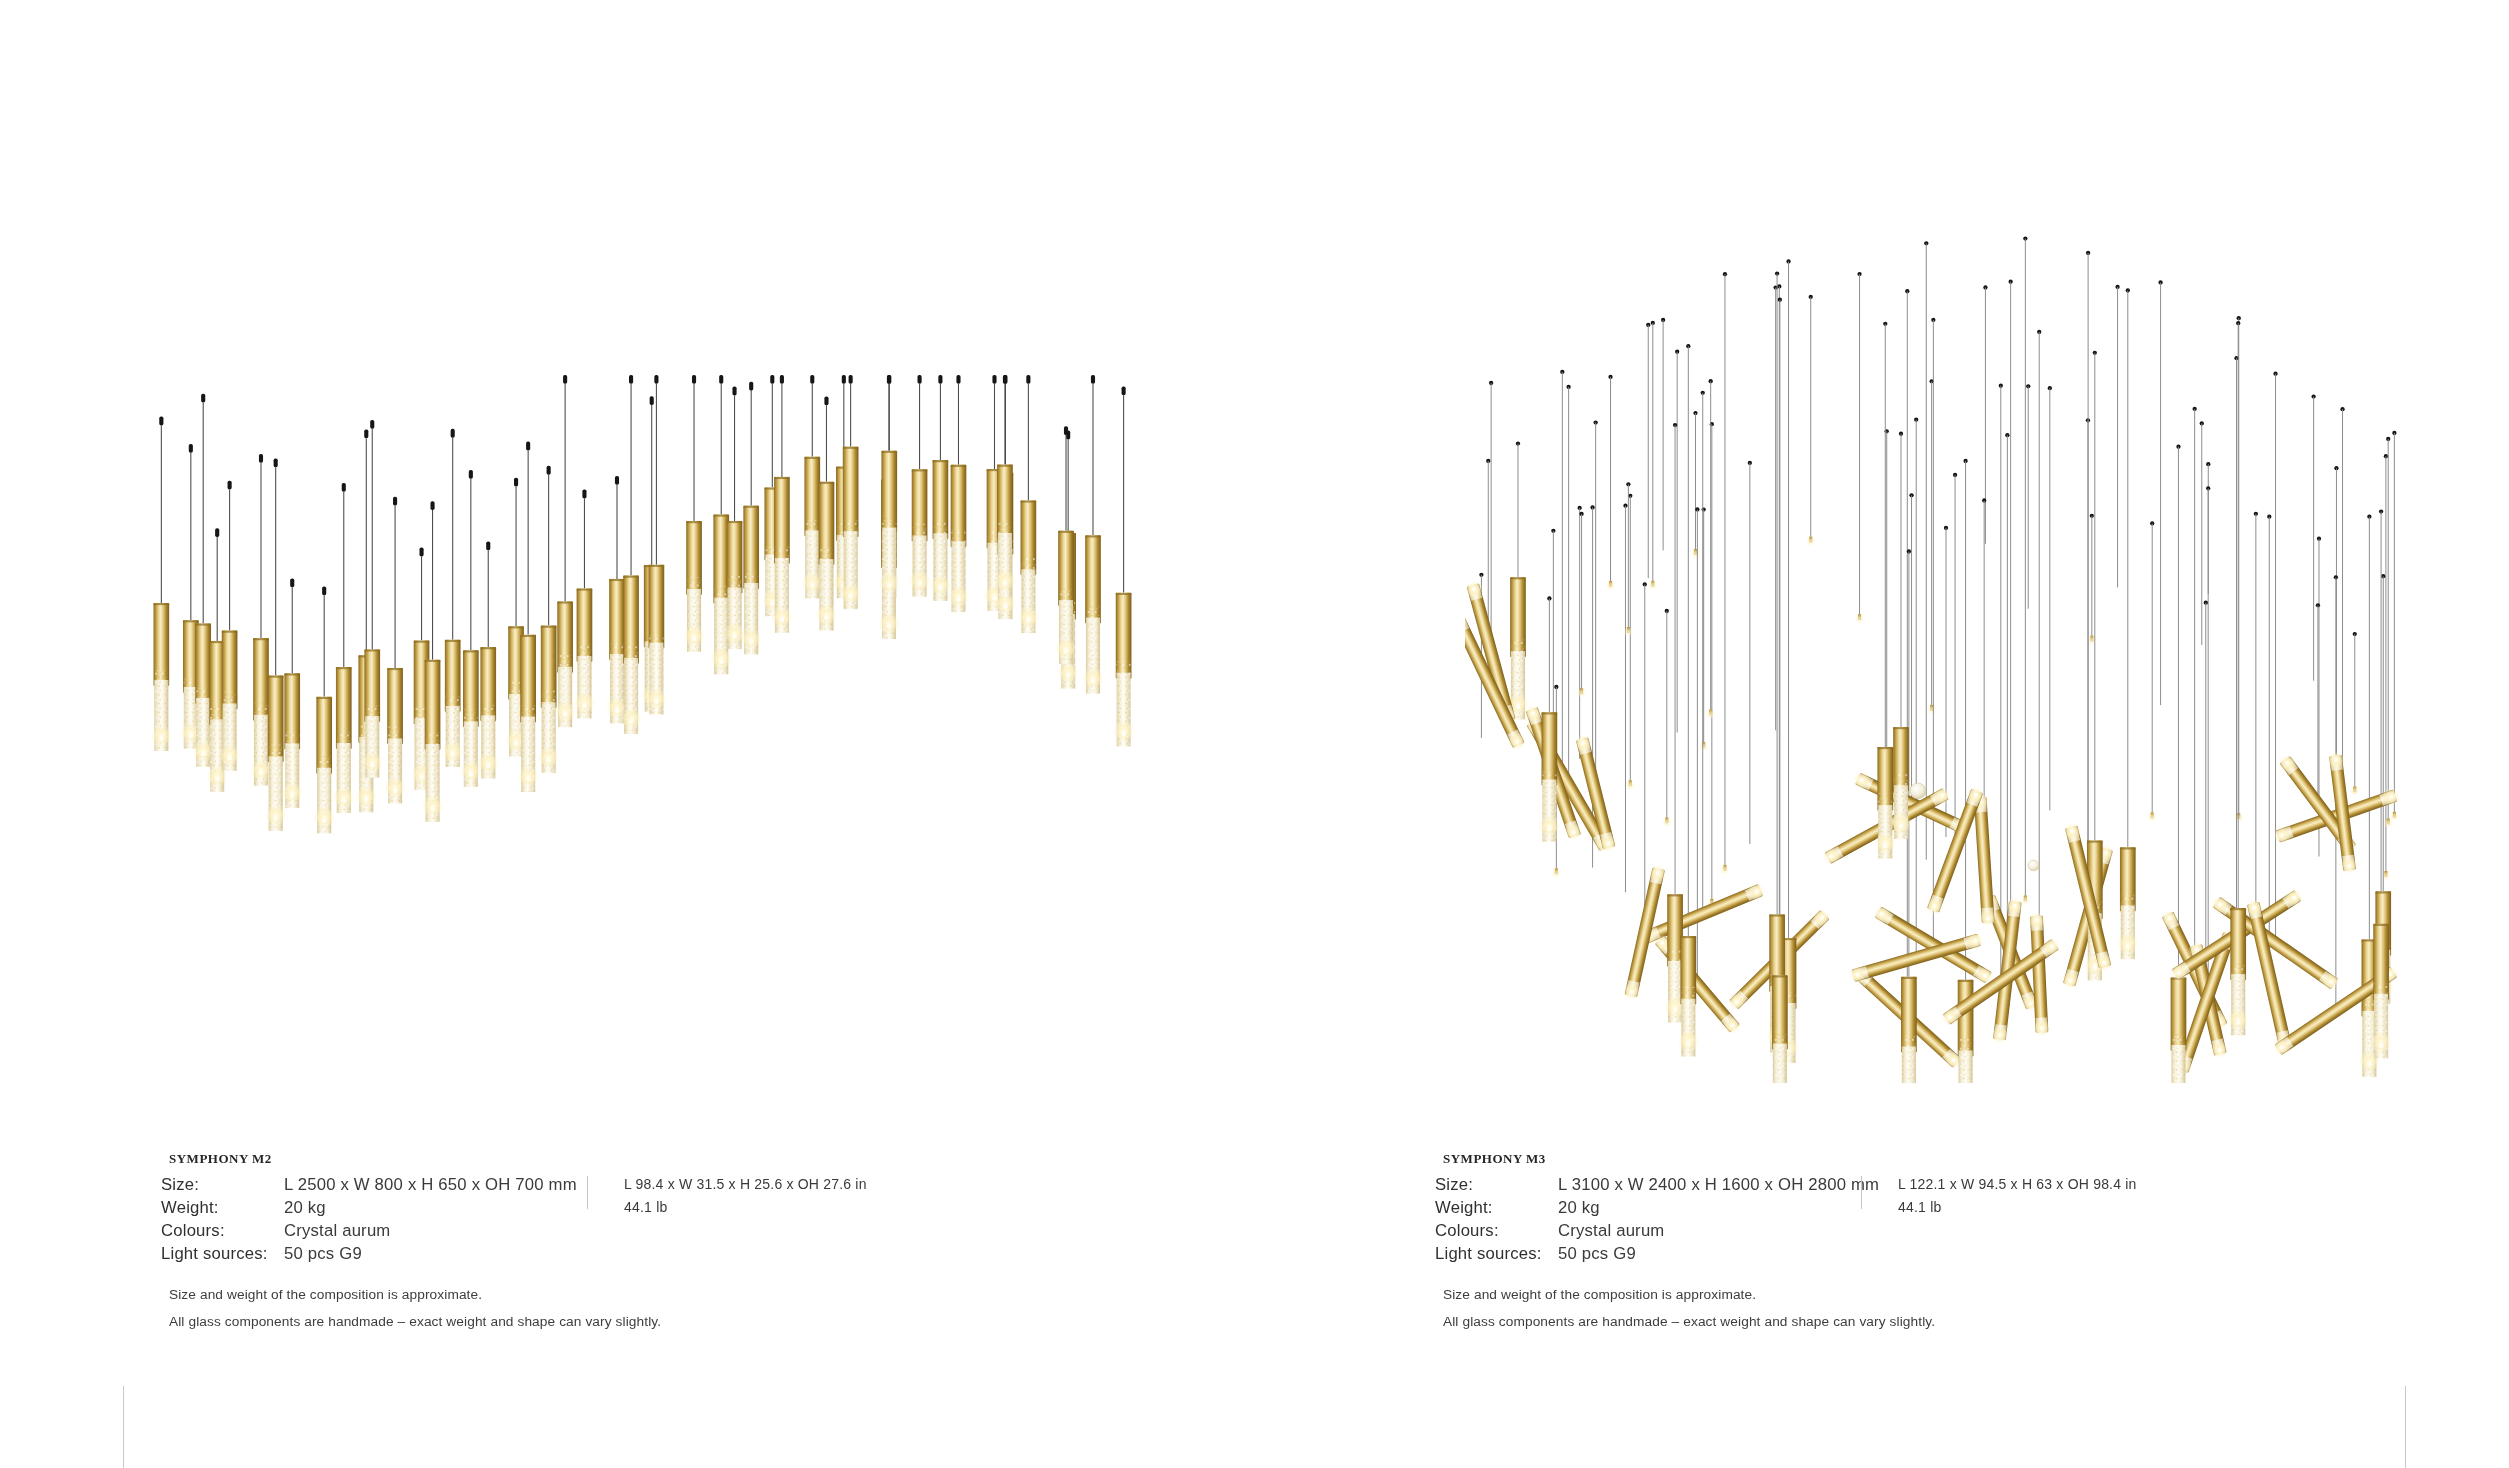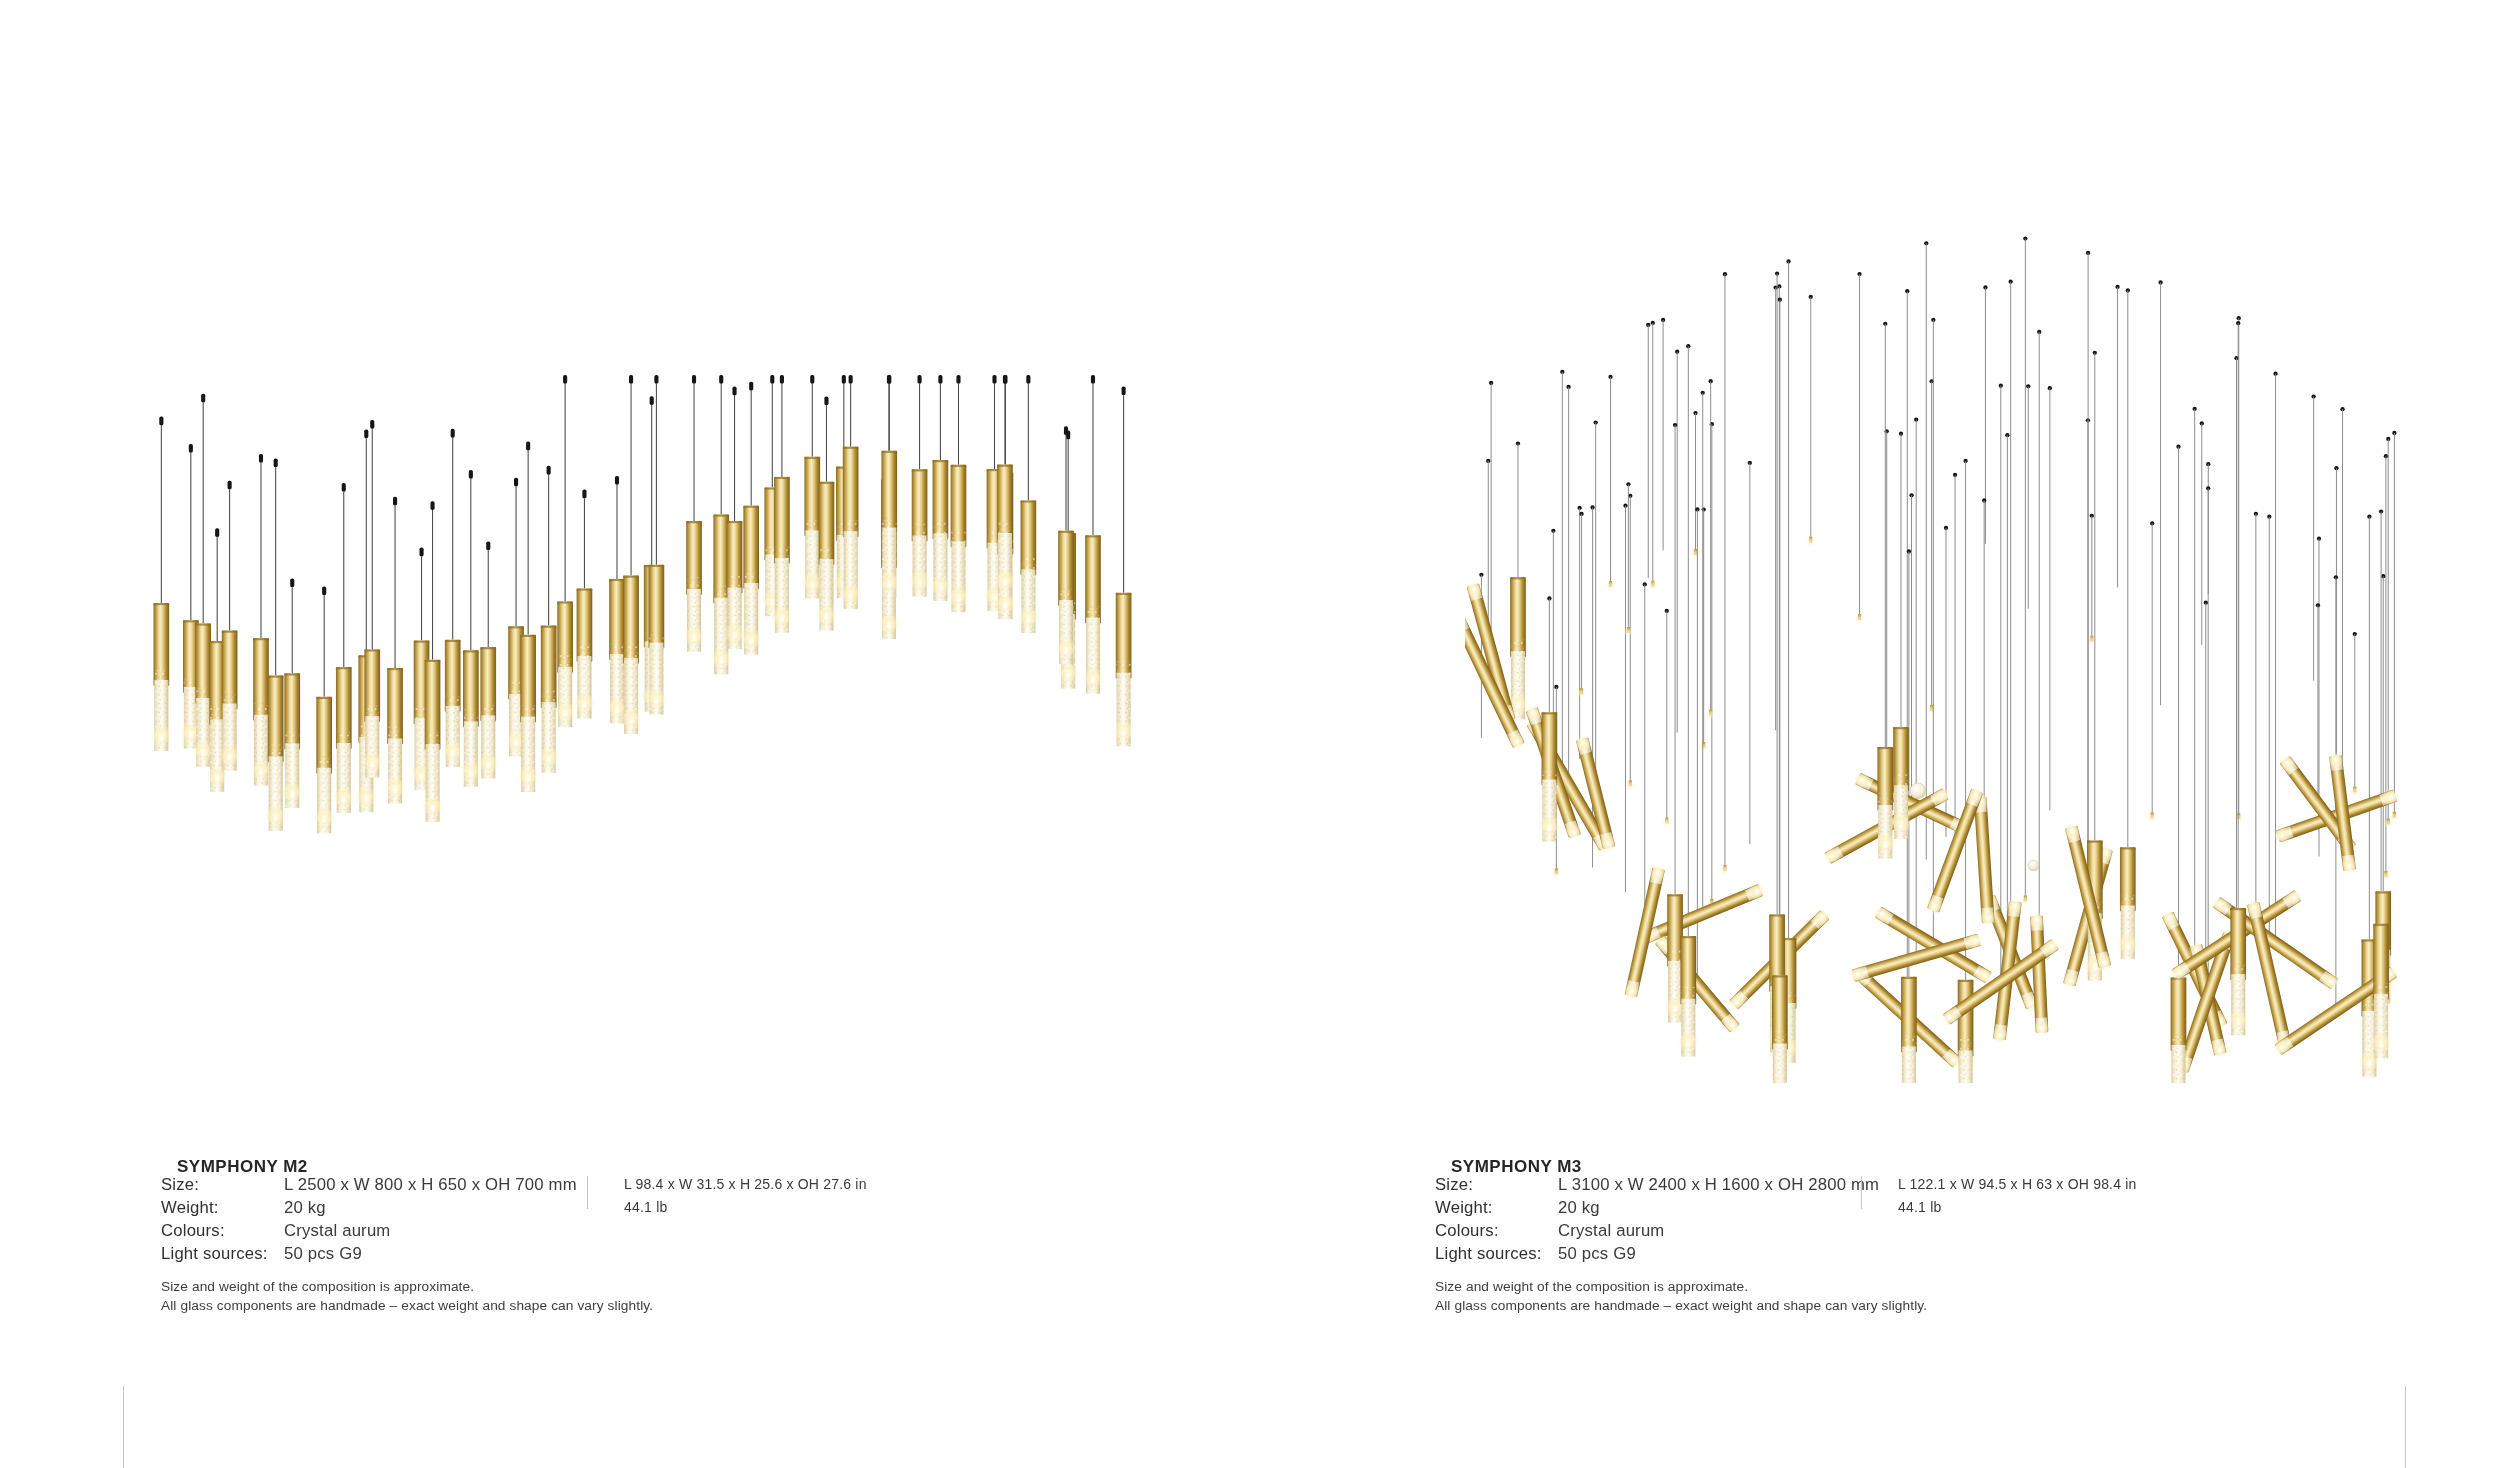--- a/index.html
+++ b/index.html
@@ -13,26 +13,27 @@
   }
   .fixture{position:absolute;display:block;}
   #fixture-m2{left:147px;top:372px;}
   #fixture-m3{left:1465px;top:191px;}
 
   .specs{position:absolute;top:1141px;width:1117px;}
   .specs-left{left:161px;}
   .specs-right{left:1435px;}
 
   .product-title{
-    margin:16px;
-    font-size:17px;
+    margin:8px;
+    font-size:13px;
     line-height:19.6px;
     font-weight:700;
     letter-spacing:0.5px;
     color:#262626;
+    font-family:Liberation Serif, serif;
   }
   .spec-grid{
     position:absolute;left:0;top:32px;
     display:grid;
     grid-template-columns:123px 294px;
     font-size:16.7px;
     line-height:23px;
     letter-spacing:0.2px;
     white-space:nowrap;
   }
@@ -47,21 +48,21 @@
     position:absolute;left:463px;top:32px;
     font-size:14px;line-height:23px;letter-spacing:0.2px;
     color:#3a3a3a;white-space:nowrap;
   }
   .imperial-col span{display:block;}
   .notes{
     position:absolute;left:0;top:136px;
     font-size:13.7px;line-height:19px;letter-spacing:0.1px;
     color:#3d3d3d;white-space:nowrap;
   }
-  .notes p{margin:0;}
+  .notes p{margin:8px;}
 
   .page-edge{
     position:absolute;top:1386px;
     width:1px;height:82px;
     background:#c8c8c8;
   }
   .page-edge-left{left:123px;}
   .page-edge-right{left:2405px;}
 </style>
 </head>

